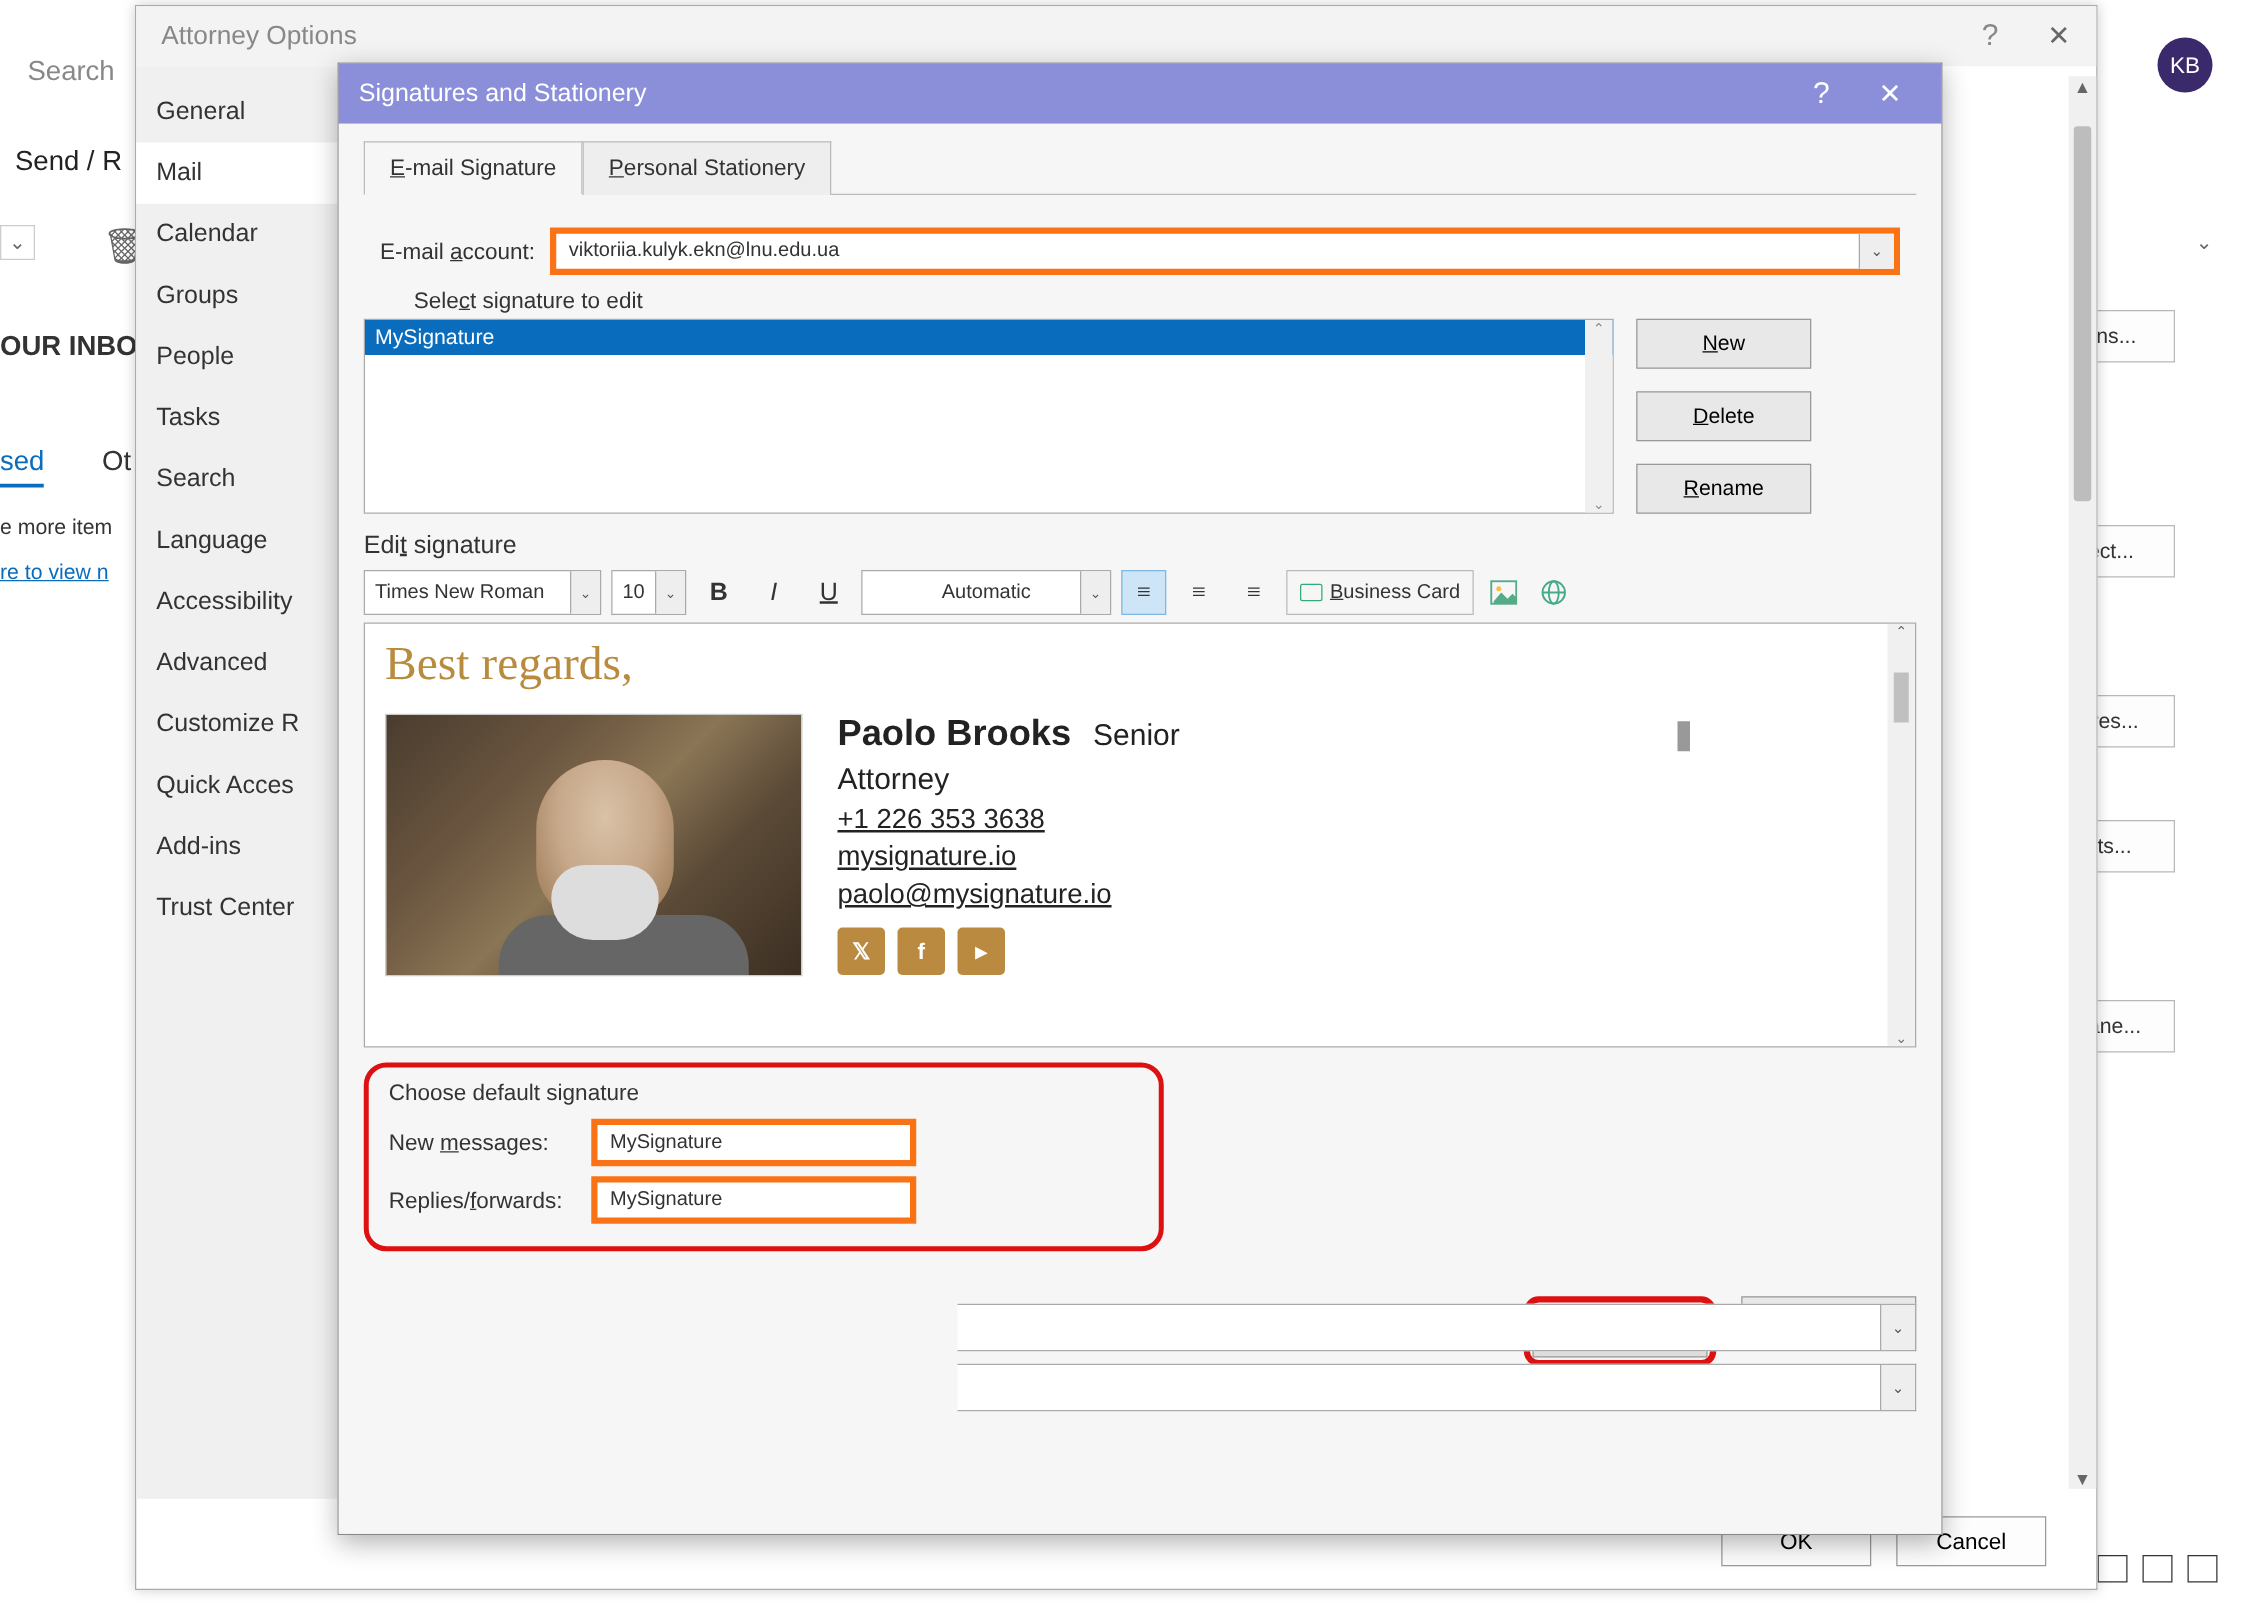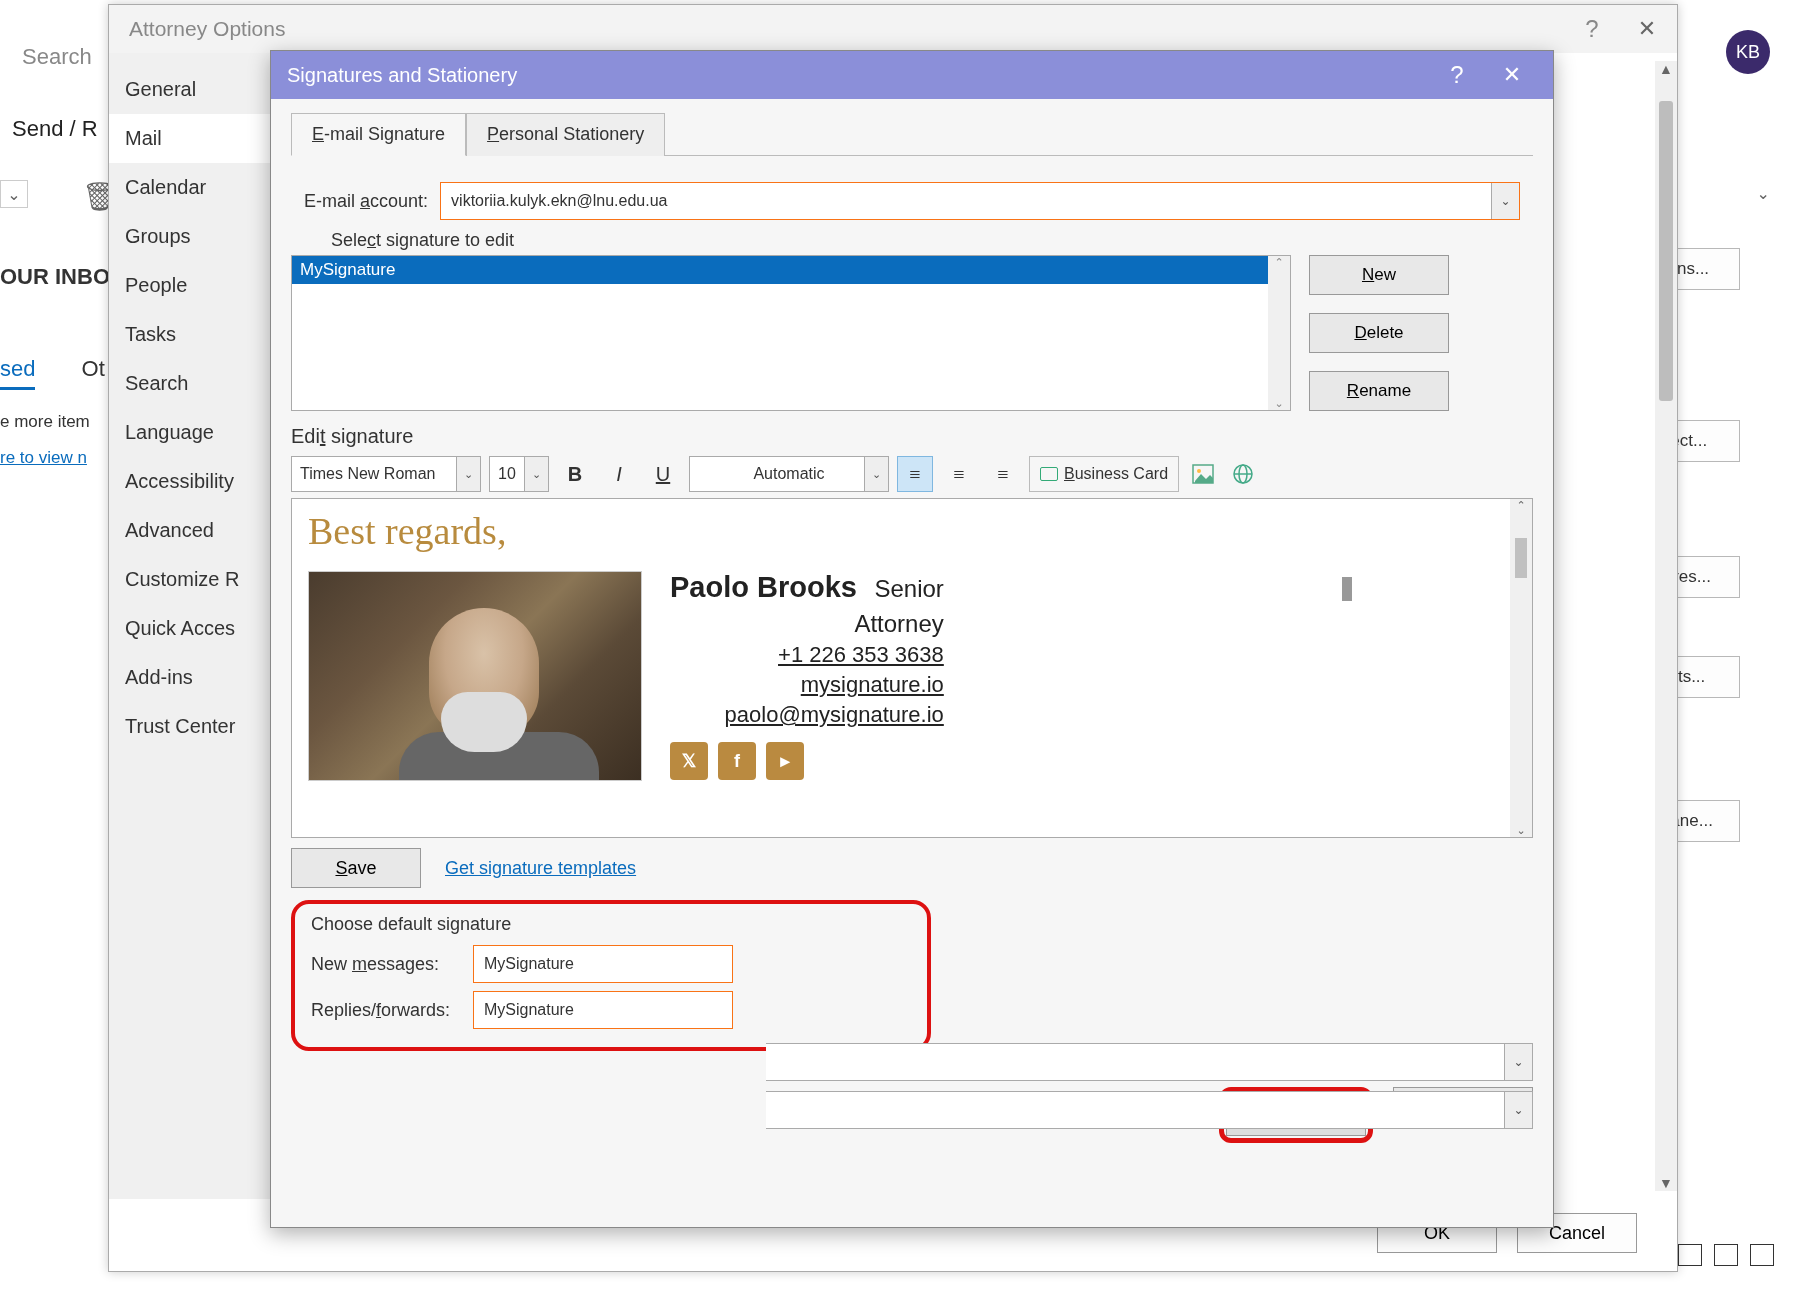--- a/index.html
+++ b/index.html
@@ -48,21 +48,21 @@
 .sig .tbar2 .close { width: 50px; text-align:center; font-size: 22px; }
 .sig .inner { flex:1; padding: 0 20px 20px 20px; background: #f6f6f6; overflow:hidden; }
 
 .sig .tabs2 { display:flex; margin-top: 14px; }
 .sig .tabs2 .tab { padding: 10px 20px; font-size: 18px; border: 1px solid #bbb; border-bottom: none; background: #eee; }
 .sig .tabs2 .tab.active { background: #f6f6f6; border-bottom: 1px solid #f6f6f6; position: relative; z-index: 2; }
 .sig .tabpane { border-top: 1px solid #bbb; margin-top: -1px; padding-top: 16px; }
 
 .sig .row { display:flex; align-items:center; gap: 12px; margin: 10px 13px; }
 .sig label { font-size: 18px; }
-.sig .combo { flex:1; height: 38px; border: 1px solid #f97316; background: #fff; display:flex; align-items:center; padding: 0 10px; position:relative; }
+.sig .combo { flex:1; height: 38px; border: 5px solid #f97316; background: #fff; display:flex; align-items:center; padding: 0 10px; position:relative; }
 .sig .combo .dd { position:absolute; right:0; top:0; bottom:0; width: 28px; background: #eee; border-left: 1px solid #aaa; display:flex; align-items:center; justify-content:center; font-size:12px; color:#555; }
 
 .sig .selarea { display:flex; gap: 18px; margin-top: 4px; }
 .sig .siglist { width: 1000px; height: 156px; border: 1px solid #aaa; background: #fff; position:relative; }
 .sig .siglist .item { background: #0a6cbd; color:#fff; padding: 4px 8px; font-size: 17px; }
 .sig .siglist .sb { position:absolute; right:0; top:0; bottom:0; width: 22px; background:#f0f0f0; display:flex; flex-direction:column; justify-content:space-between; align-items:center; }
 .sig .sigbtns { display:flex; flex-direction:column; gap: 18px; }
 .sig .sigbtns button { width: 140px; height: 40px; border: 1px solid #999; background: #e8e8e8; font-size: 17px; }
 
 .sig .editlbl { margin-top: 14px; font-size: 20px; }
@@ -77,21 +77,21 @@
 
 .sig .editor { margin-top: 6px; border: 1px solid #aaa; background:#fff; height: 340px; position:relative; padding: 10px 16px; overflow:hidden; }
 .sig .editor .sb { position:absolute; right:0; top:0; bottom:0; width:22px; background:#f0f0f0; display:flex; flex-direction:column; justify-content:space-between; align-items:center; }
 .sig .editor .sb .thumb { width:12px; height:40px; background:#c0c0c0; margin-top:26px; }
 .sig .editor .greet { font-family: "Times New Roman", serif; font-size: 38px; color: #b88b3e; }
 .sig .editor .card { display:flex; gap: 28px; margin-top: 18px; }
 .sig .editor .photo { width: 334px; height: 210px; border: 1px solid #ccc; background: linear-gradient(135deg,#4a3c2e 0%, #6b5640 30%, #8a7555 50%, #5b4a37 70%, #3c2f22 100%); position:relative; overflow:hidden; }
 .sig .editor .photo .head { position:absolute; left:120px; top:36px; width:110px; height:130px; background: radial-gradient(ellipse at 50% 35%, #d9c2a8 0%, #c6a789 50%, #a98966 80%); border-radius: 60px 60px 50px 50px; }
 .sig .editor .photo .beard { position:absolute; left:132px; top:120px; width:86px; height:60px; background:#ddd; border-radius: 40px 40px 50px 50px; }
 .sig .editor .photo .body { position:absolute; left:90px; top:160px; width:200px; height:80px; background:#666; border-radius: 40px 40px 0 0; }
-.sig .editor .info { font-family: "Times New Roman", serif; font-size: 22px; color:#222;text-align:right; }
+.sig .editor .info { font-family: "Times New Roman", serif; font-size: 22px; color:#222; }
 .sig .editor .info .name { font-size: 29px; font-weight: bold; display:inline; }
 .sig .editor .info .role1 { font-size: 24px; margin-left: 12px; }
 .sig .editor .info .role2 { font-size: 24px; display: block; margin-top: 6px; }
 .sig .editor .info a { color:#222; text-decoration: underline; display:block; margin-top: 4px; }
 .sig .editor .socials { display:flex; gap: 10px; margin-top: 14px; }
 .sig .editor .socials span { width: 38px; height: 38px; background:#ba8a40; color:#fff; display:flex; align-items:center; justify-content:center; border-radius: 4px; font-size:18px; font-weight:bold; }
 .sig .editor .cursor { position:absolute; right: 180px; top: 78px; width: 10px; height: 24px; background:#999; }
 
 .sig .saverow { display:flex; align-items:center; gap: 24px; margin-top: 10px; }
 .sig .saverow button { width: 130px; height: 40px; border: 1px solid #999; background:#e8e8e8; font-size:18px; }
@@ -285,24 +285,20 @@
           </div>
         </div>
         <div class="cursor"></div>
         <div class="sb">
             <span style="font-size:11px;color:#666">⌃</span>
             <div class="thumb"></div>
             <span style="font-size:11px;color:#666;margin-top:auto">⌄</span>
           </div>
       </div>
 
-      <div class="saverow">
-        <button><span class="u">S</span>ave</button>
-        <a href="#">Get signature templates</a>
-      </div>
 
       <div style="position:relative">
         <div class="defaultbox">
           <div class="heading">Choose default signature</div>
           <div class="defrow">
             <label>New <span class="u">m</span>essages:</label>
             <div class="combo" style="flex:0 0 260px">
                 <span>MySignature</span>
               </div>
           </div>

